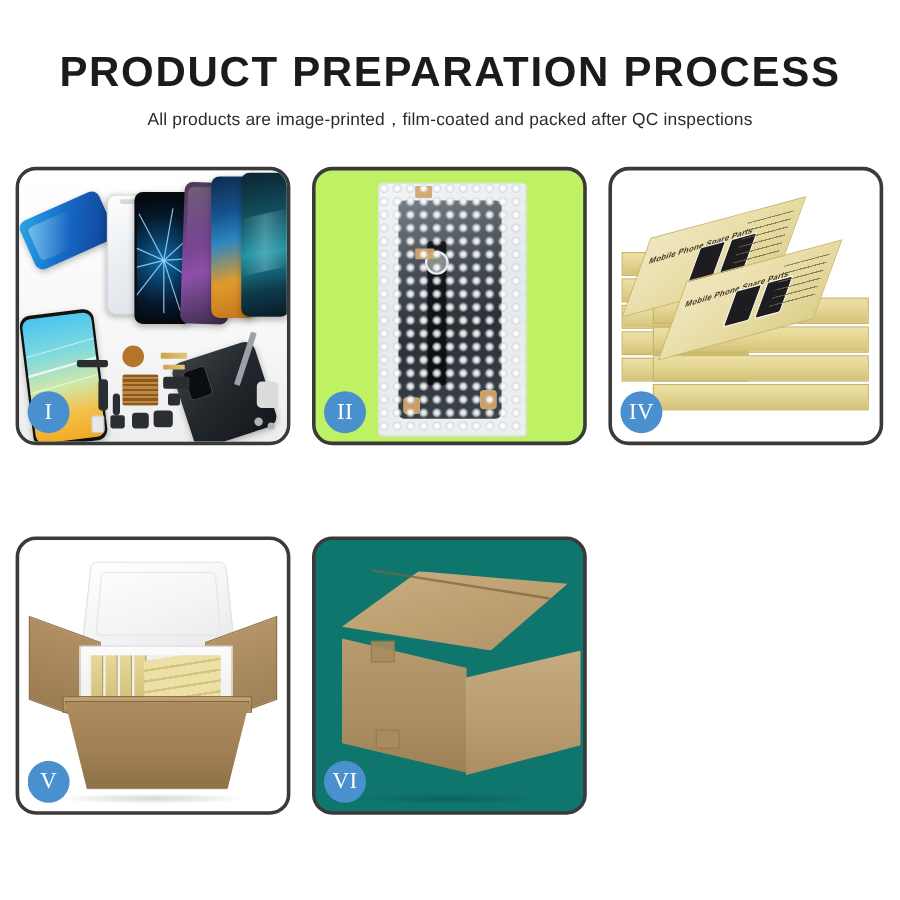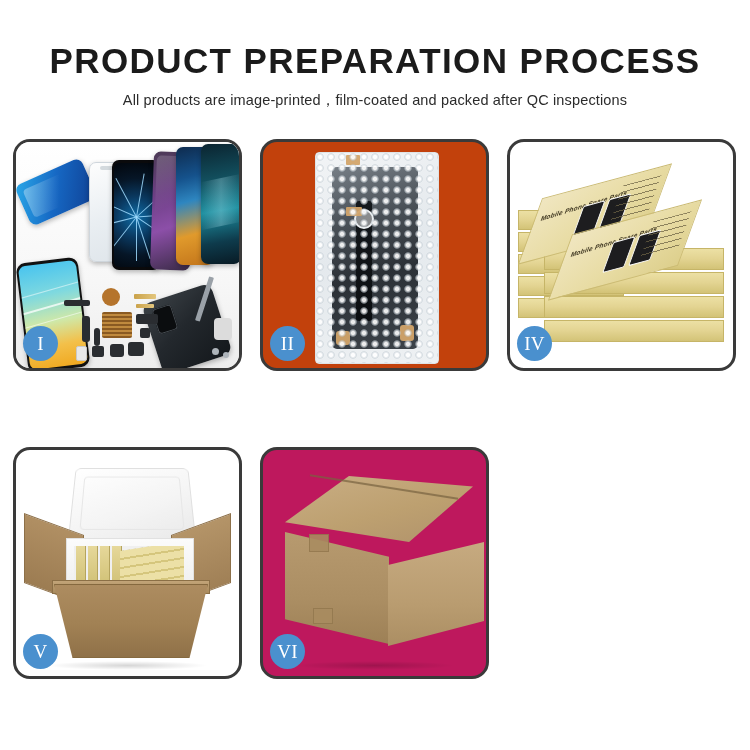--- a/index.html
+++ b/index.html
@@ -216,21 +216,21 @@
     background:
       repeating-linear-gradient(0deg,#8a5a22 0 2px,#c08a3e 2px 4px),
       repeating-linear-gradient(90deg,#8a5a22 0 2px,#c08a3e 2px 4px);
     border-radius:2px;
   }
   .part.ribbon { background:linear-gradient(90deg,#caa24a,#e3c67e); border-radius:1px; }
   .part.tool { background:#9aa1a8; border-radius:1px; }
   .part.white { background:#e8e8e8; border:1px solid #c9c9c9; }
 
   
-  .p2 { background: #c2410c; padding-left: 17px; }
+  .p2 { background: #bef264; padding-left: 17px; }
   .bag {
     position:absolute; left:52px; top:10px; width:122px; height:210px;
     background: linear-gradient(160deg,#f2f4f6 0%,#e4e9ed 45%,#eef1f3 100%);
     border:1px solid #dfe3e6;
     border-radius: 4px;
     overflow:hidden;
   }
   .bubbles {
     position:absolute; inset:0;
     background-image:
@@ -385,21 +385,21 @@
     background: linear-gradient(180deg,#e6d89a,#cfbf73);
     border-right:1px solid #b5a45e;
   }
   .v-contents .h{
     position:absolute; left:46px; top:0; width:64px; height:42px;
     background: repeating-linear-gradient(180deg,#ece0a6 0 7px,#d5c67d 7px 9px);
     transform: skewY(-9deg);
   }
 
   
-  .p6 { background:#be185d; }
+  .p6 { background:#0f766e; }
   .c-top{
     position:absolute; left:22px; top:26px; width:188px; height:66px;
     background: linear-gradient(165deg,#c9ae84 0%,#bda070 55%,#b0926b 100%);
     clip-path: polygon(34% 0, 100% 16%, 66% 100%, 0 70%);
     border-radius:3px;
   }
   .c-front{
     position:absolute; left:22px; top:82px; width:104px; height:112px;
     background: linear-gradient(180deg,#b79a6f 0%,#ab8e63 60%,#9d8056 100%);
     clip-path: polygon(0 0, 100% 22%, 100% 100%, 0 78%);

